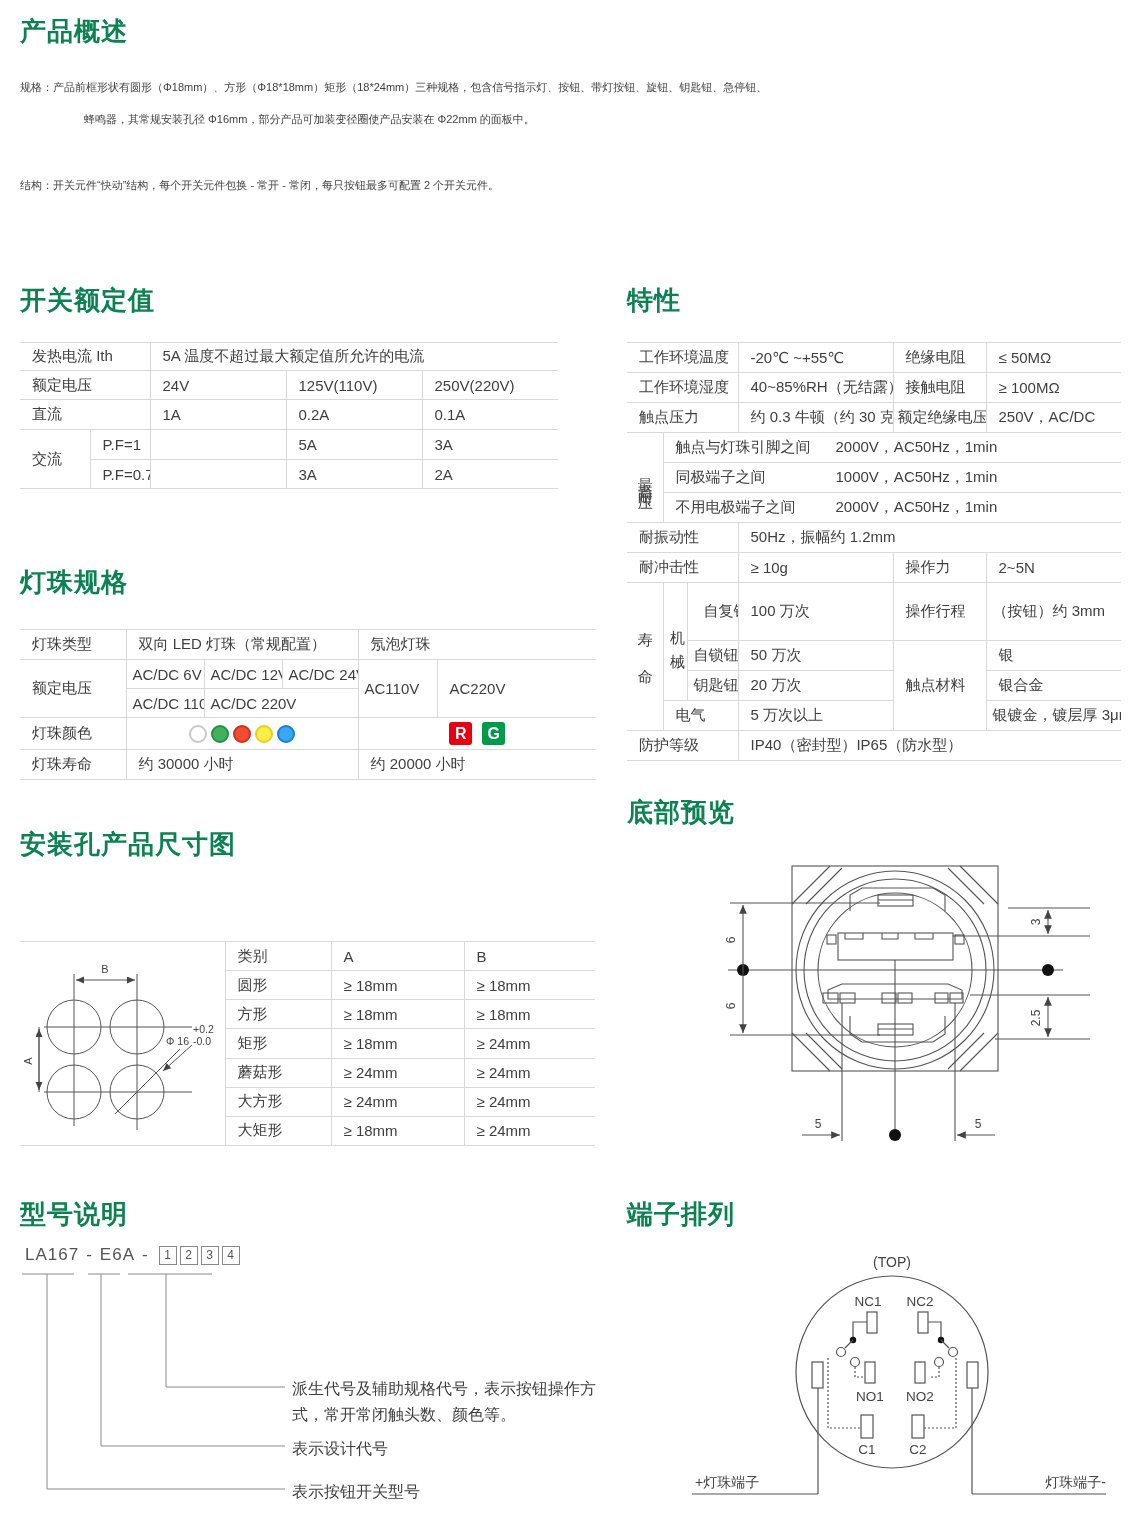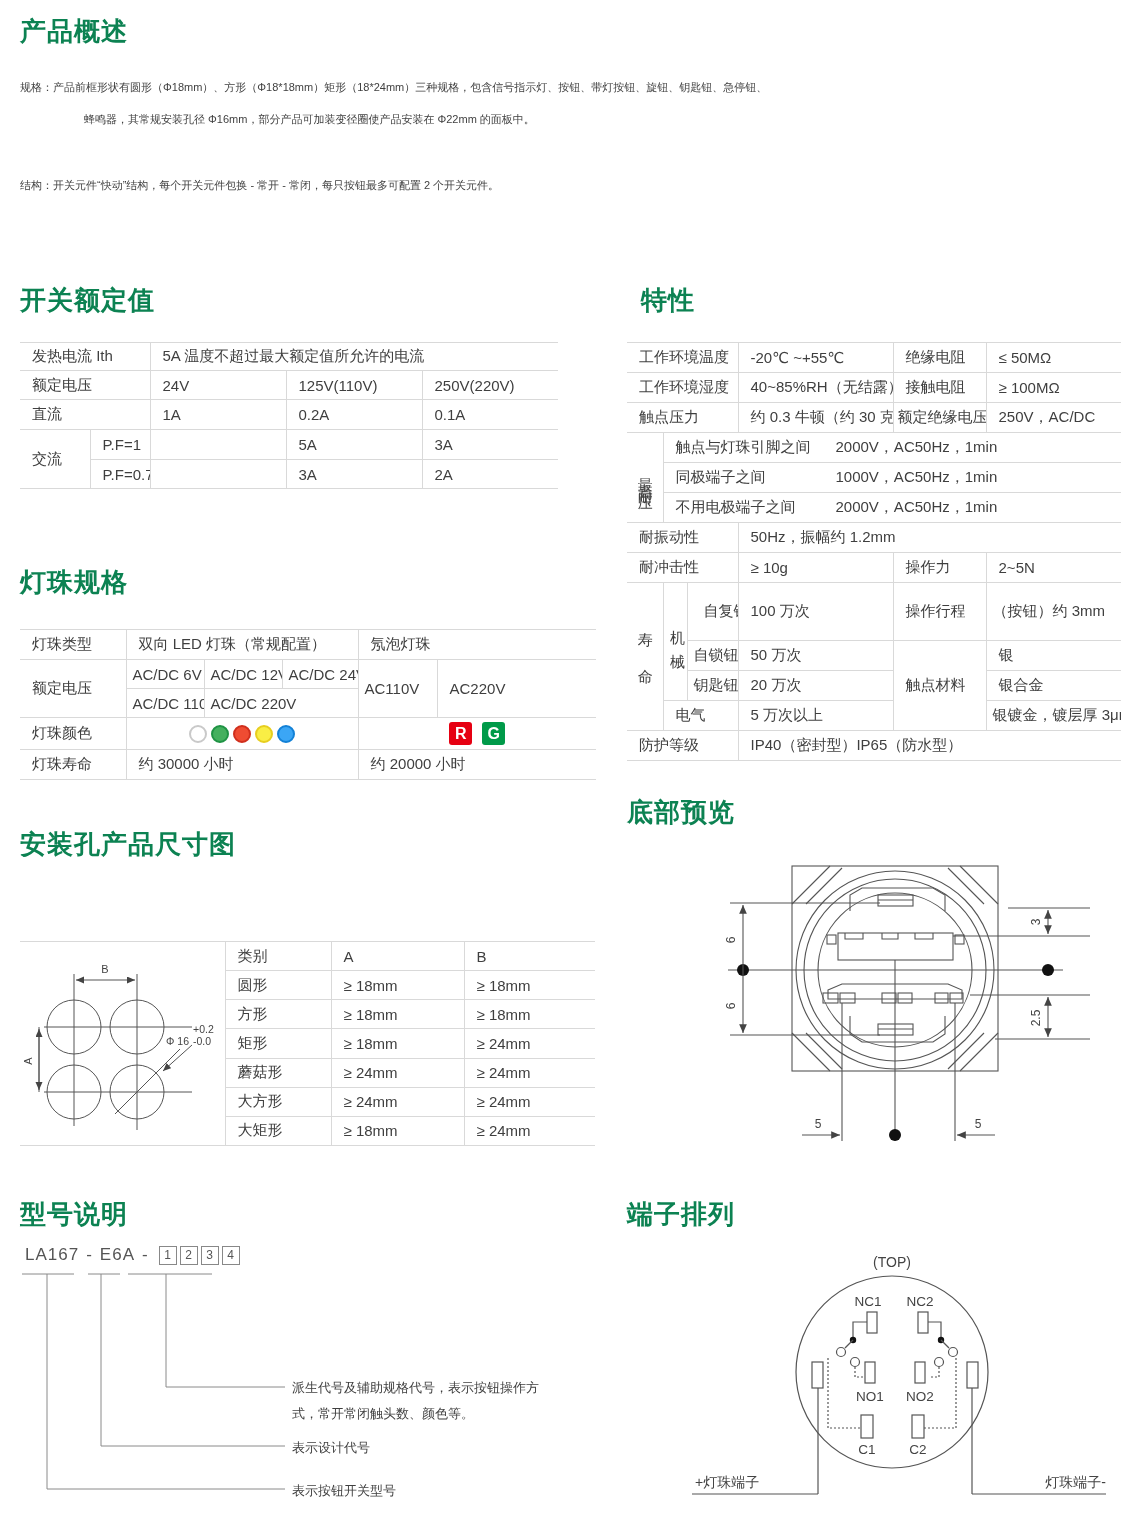--- a/index.html
+++ b/index.html
@@ -24,21 +24,21 @@
   .center { text-align:center; }
   .dots { display:flex; justify-content:center; align-items:center; gap:4px; }
   .dot { width:18px; height:18px; border-radius:50%; box-sizing:border-box; }
   .chips { display:flex; justify-content:center; align-items:center; gap:10px; }
   .chip { width:23px; height:23px; border-radius:3px; color:#fff; font-weight:bold; font-size:16px; text-align:center; line-height:23px; }
   svg text { font-family:"Liberation Sans","DejaVu Sans",sans-serif; fill:#444; }
   .diagram { position:absolute; }
   .model-row { position:absolute; left:25px; top:1245px; display:flex; align-items:flex-end; font-size:17px; color:#555; letter-spacing:1px; }
   .model-row .dash { margin:0 7px; }
   .digit-box { width:16px; height:17px; border:1px solid #888; font-size:12px; line-height:17px; text-align:center; letter-spacing:0; margin-left:3px; color:#555; }
-  .note { position:absolute; left:292px; font-size:13px; white-space:nowrap; }
+  .note { position:absolute; left:292px; font-size:16px; white-space:nowrap; }
 </style>
 </head>
 <body>
 
 <div id="canvas">
 
   <div class="sec-title" style="left:20px; top:14px;">产品概述</div>
   <div class="ovline" style="left:20px; top:76px;">规格：产品前框形状有圆形（Φ18mm）、方形（Φ18*18mm）矩形（18*24mm）三种规格，包含信号指示灯、按钮、带灯按钮、旋钮、钥匙钮、急停钮、</div>
   <div class="ovline" style="left:84px; top:108px;">蜂鸣器，其常规安装孔径 Φ16mm，部分产品可加装变径圈使产品安装在 Φ22mm 的面板中。</div>
   <div class="ovline" style="left:20px; top:174px;">结构：开关元件“快动”结构，每个开关元件包换 - 常开 - 常闭，每只按钮最多可配置 2 个开关元件。</div>
@@ -78,21 +78,21 @@
     </tr>
     <tr style="height:29px">
       <td>P.F=0.7</td>
       <td></td>
       <td>3A</td>
       <td>2A</td>
     </tr>
   </tbody>
     </table>
 
-  <div class="sec-title" style="left:641px; top:283px;">特性</div>
+  <div class="sec-title" style="left:627px; top:283px;">特性</div>
   <table style="left:627px; top:342px; width:494px;">
     <colgroup>
         <col style="width:36px">
         <col style="width:24px">
         <col style="width:51px">
         <col style="width:155px">
         <col style="width:93px">
         <col style="width:135px">
       </colgroup>
     <tbody>

